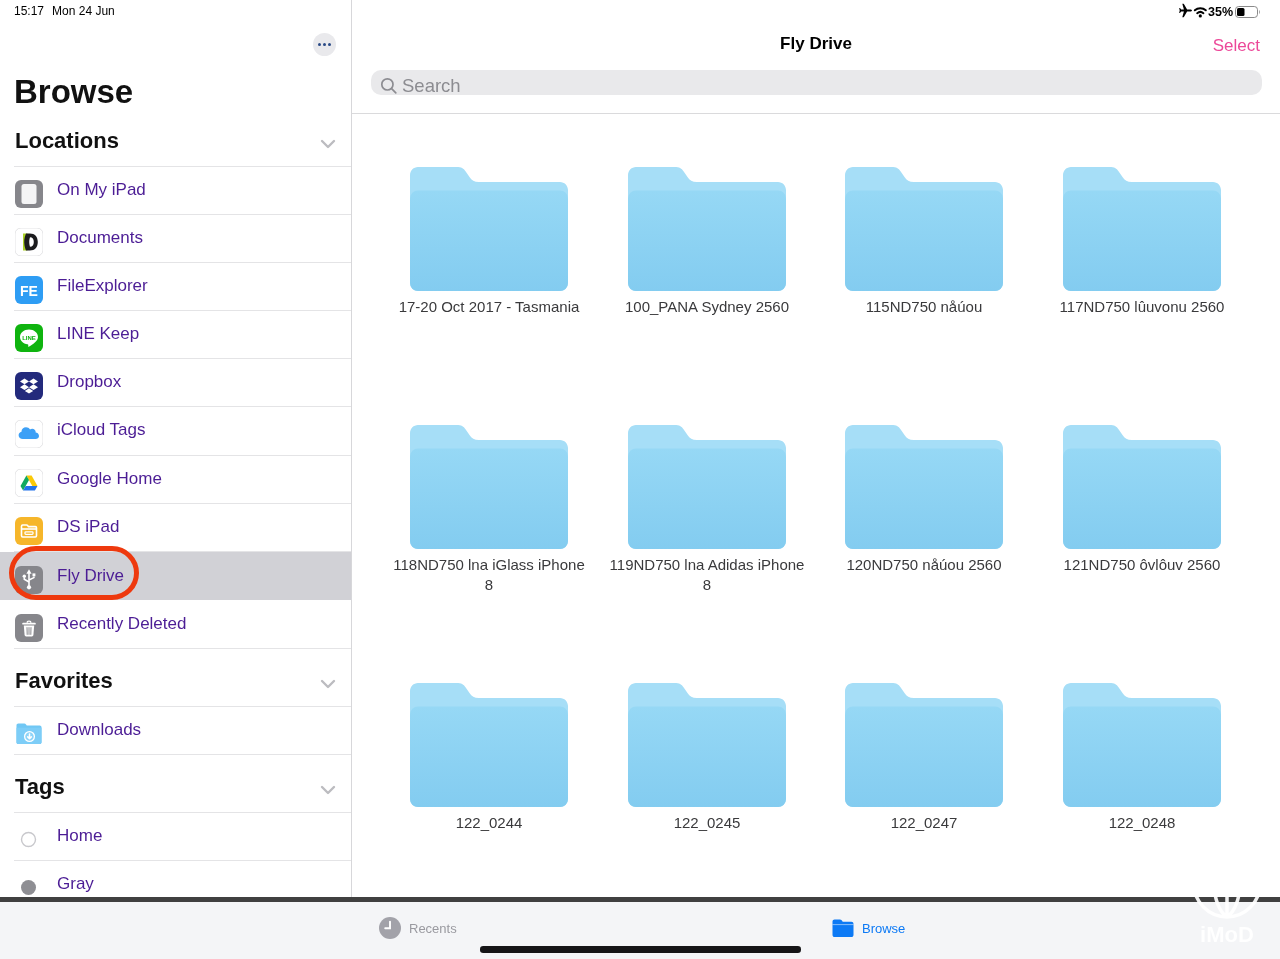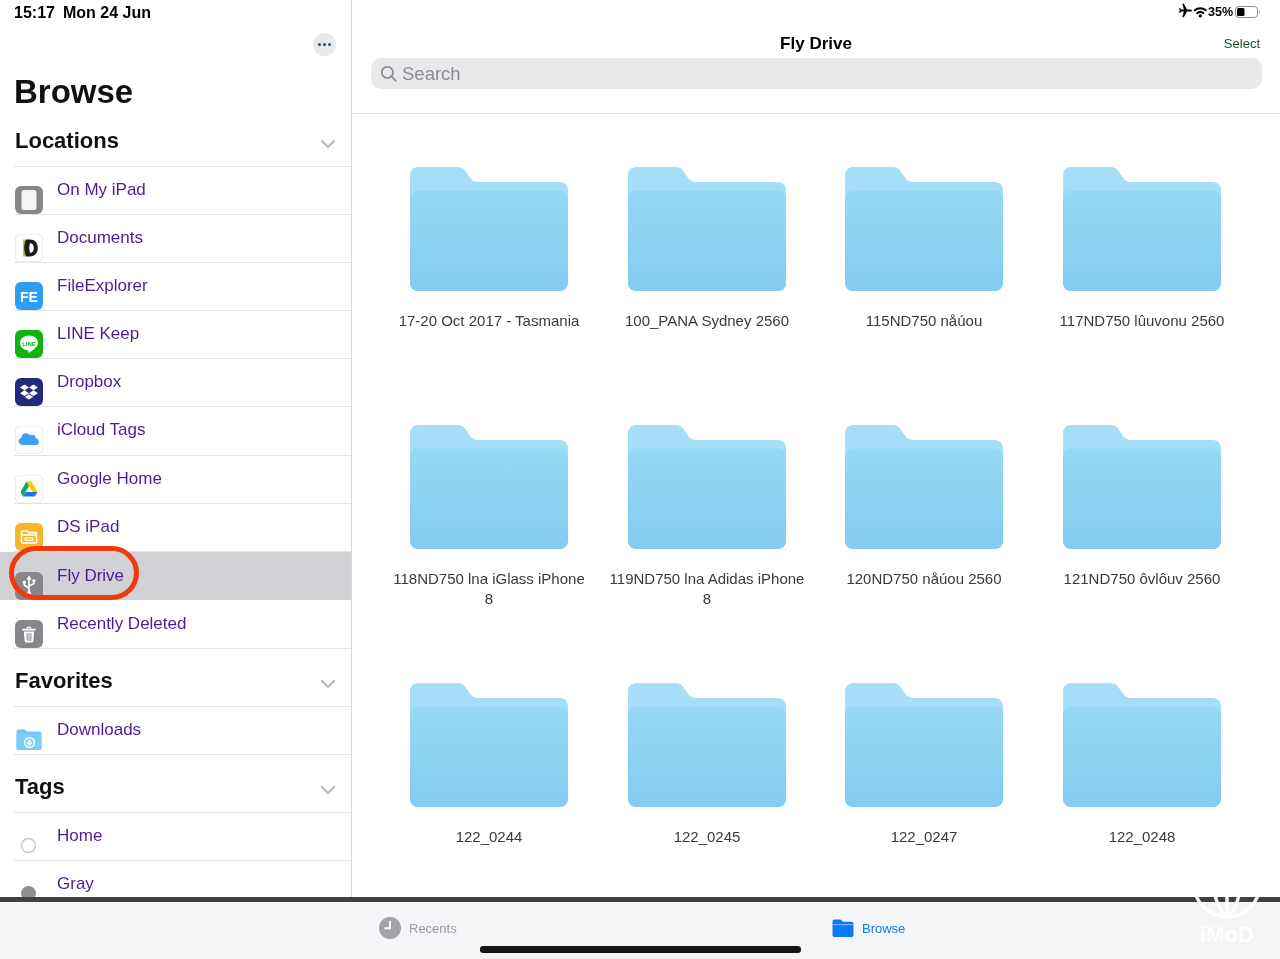--- a/index.html
+++ b/index.html
@@ -1,43 +1,43 @@
 <!DOCTYPE html>
 <html><head>
 <meta charset="utf-8">
 <style>
 html,body{margin:0;padding:0}
 body{width:1280px;height:959px;position:relative;overflow:hidden;background:#fff;
  font-family:"Liberation Sans",sans-serif;-webkit-font-smoothing:antialiased}
 .abs{position:absolute}
 
-#sbL{z-index:5;left:14px;top:4px;font-size:16px;font-weight:bold;color:#000}
+#sbL{z-index:5;left:14px;top:4px;font-size:12px;font-weight:normal;color:#000}
 #sbR{z-index:5;right:16px;top:2px;height:17px}
 
 #side{left:0;top:0;width:351px;height:897px;background:#fff;border-right:1px solid #d7d7da}
 #dots{left:313px;top:33px;width:23px;height:23px;border-radius:50%;background:#e9e9ec;text-align:center}
 #browseT{left:14px;top:73px;font-size:33px;font-weight:bold;color:#111}
 .secH{left:15px;font-size:22px;font-weight:bold;color:#111}
 .chev{left:319px;width:18px;height:18px}
 .sep{left:14px;width:337px;height:1px;background:#e4e4e6}
 .row{left:0;width:351px;height:48px}
-.row .ic{position:absolute;left:15px;top:20px;width:36px;height:28px}
+.row .ic{position:absolute;left:15px;top:14px;width:36px;height:28px}
 .row .lb{position:absolute;left:57px;top:50%;transform:translateY(-50%);font-size:17px;color:#4c1d95}
 #flyhl{left:0;top:552px;width:351px;height:48px;background:#d1d1d6}
 #redoval{left:9px;top:546px;width:120px;height:44px;border:5.5px solid #ee390e;border-radius:28px}
 
 #main{left:352px;top:0;width:928px;height:897px;background:#fff}
 #mtitle{left:0;top:34px;width:928px;text-align:center;font-size:17px;font-weight:bold;color:#000}
-#msel{right:20px;top:36px;font-size:13px;color:#14532d}
-#search{left:19px;top:58px;width:891px;height:31px;background:#e9e9eb;border-radius:10px}
+#msel{right:20px;top:36px;font-size:17px;color:#ec4899}
+#search{left:19px;top:70px;width:891px;height:25px;background:#e9e9eb;border-radius:10px}
 #search .ph{position:absolute;left:31px;top:5px;font-size:18.5px;color:#8c8c91}
 #hsep{left:0;top:113px;width:928px;height:1px;background:#dadadc}
 .cell{position:absolute;width:218px;text-align:center}
 .cell svg{display:block;margin:0 auto}
-.cap{margin-top:20px;font-size:15px;line-height:20px;color:#3a3a3c}
+.cap{margin-top:6px;font-size:15px;line-height:20px;color:#3a3a3c}
 
 #tab{left:0;top:897px;width:1280px;height:62px;background:#f4f5f7;border-top:5px solid #404040}
 .tabitem{position:absolute;top:14px;height:24px;display:flex;align-items:center;gap:7px}
 .tabitem .t{font-size:13px}
 #homebar{left:480px;top:946px;width:321px;height:6.5px;border-radius:3.2px;background:#151517}
 #imod{right:15px;top:881px;width:76px;height:78px;overflow:hidden}
 </style>
 </head>
 <body>
 <svg width="0" height="0" style="position:absolute">

